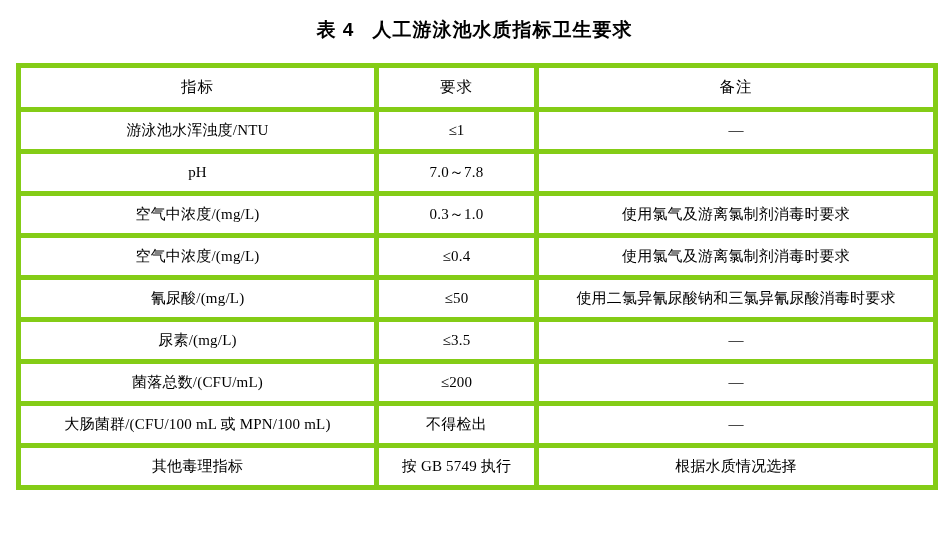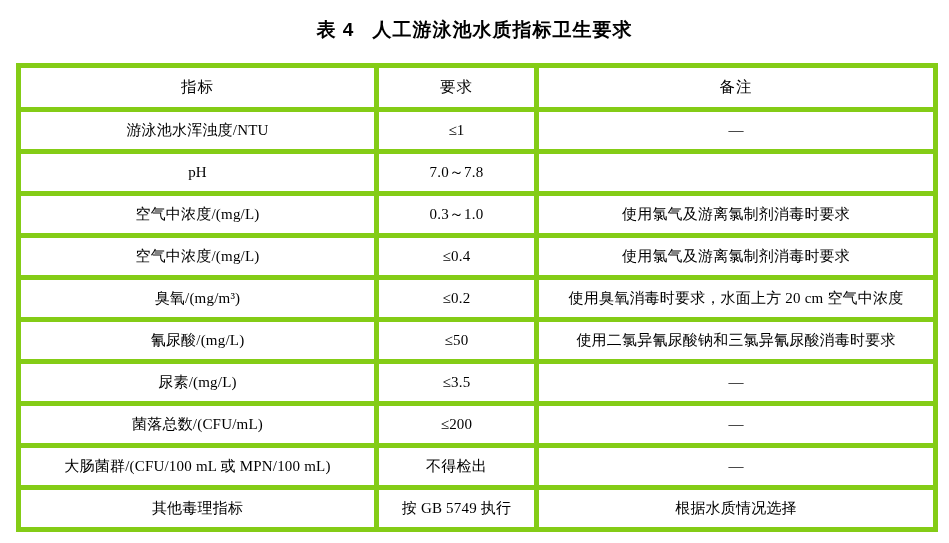--- a/index.html
+++ b/index.html
@@ -116,25 +116,20 @@
           <td class="cell-ind">空气中浓度/(mg/L)</td>
           <td class="cell-req">0.3～1.0</td>
           <td class="cell-rem">使用氯气及游离氯制剂消毒时要求</td>
         </tr>
         <tr>
           <td class="cell-ind">空气中浓度/(mg/L)</td>
           <td class="cell-req">≤0.4</td>
           <td class="cell-rem">使用氯气及游离氯制剂消毒时要求</td>
         </tr>
         <tr>
-          <td class="cell-ind">臭氧/(mg/m³)</td>
-          <td class="cell-req">≤0.2</td>
-          <td class="cell-rem">使用臭氧消毒时要求，水面上方 20 cm 空气中浓度</td>
-        </tr>
-        <tr>
           <td class="cell-ind">氰尿酸/(mg/L)</td>
           <td class="cell-req">≤50</td>
           <td class="cell-rem">使用二氯异氰尿酸钠和三氯异氰尿酸消毒时要求</td>
         </tr>
         <tr>
           <td class="cell-ind">尿素/(mg/L)</td>
           <td class="cell-req">≤3.5</td>
           <td class="cell-rem">—</td>
         </tr>
         <tr>

